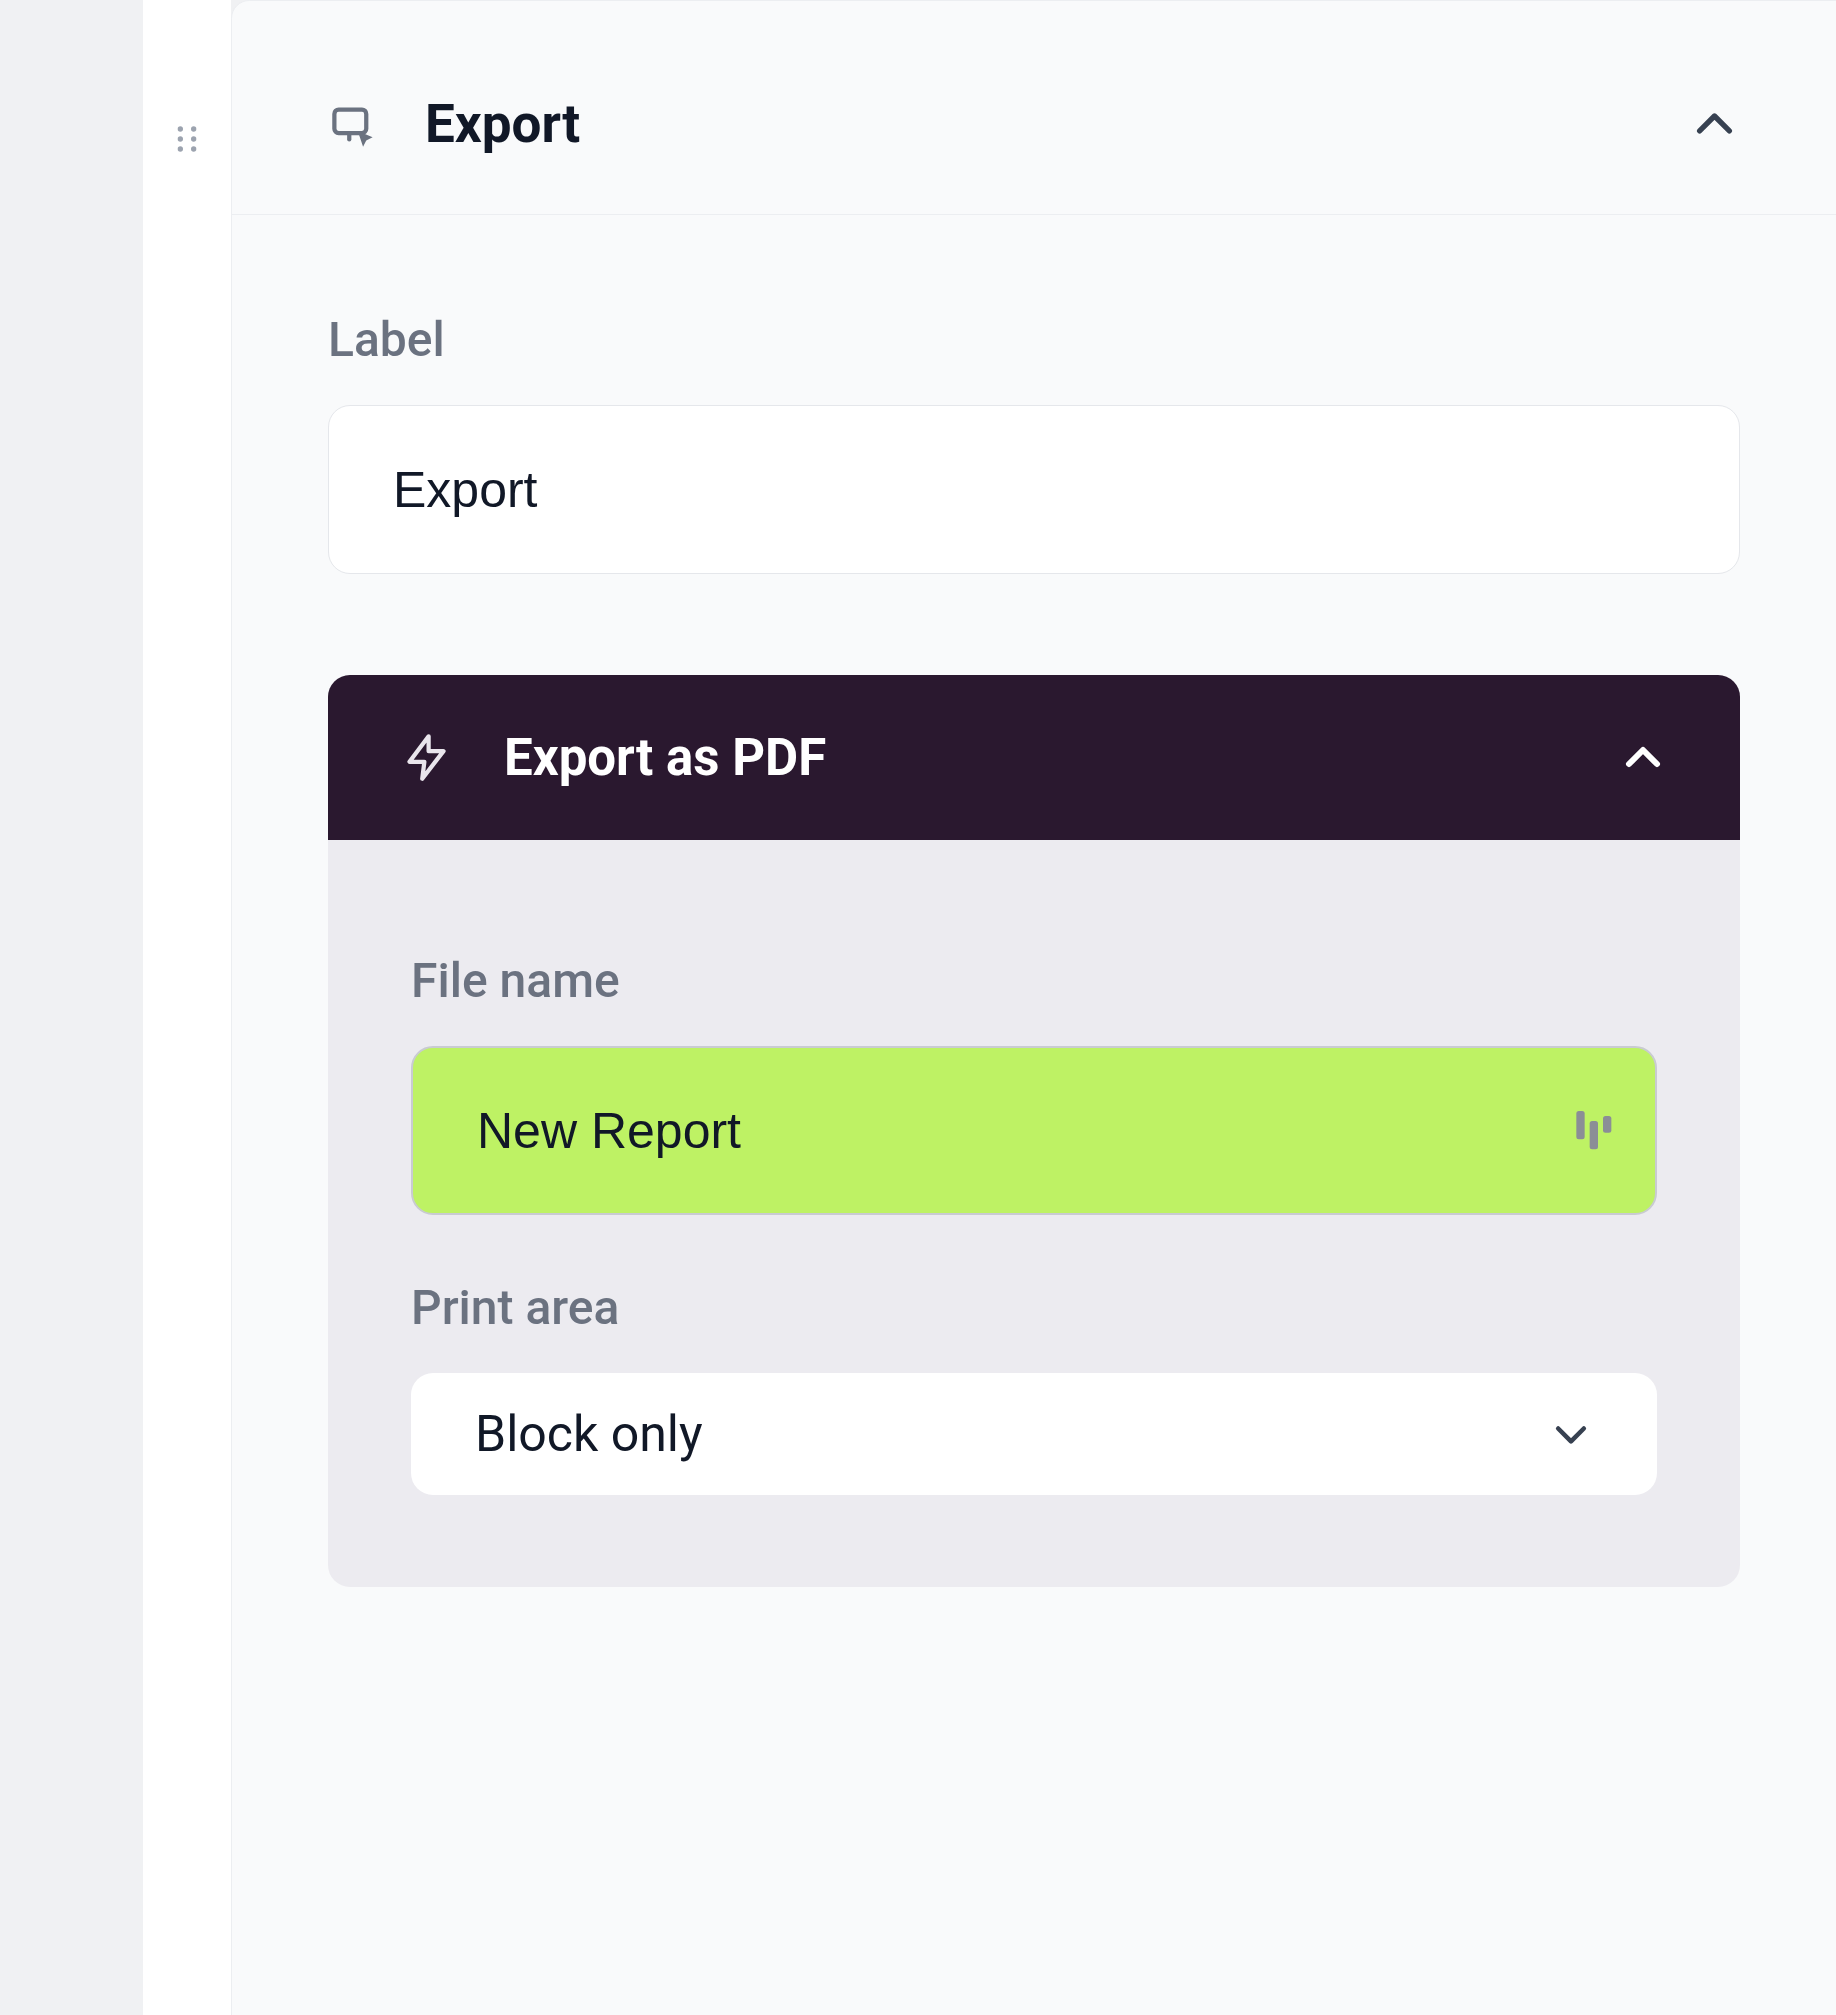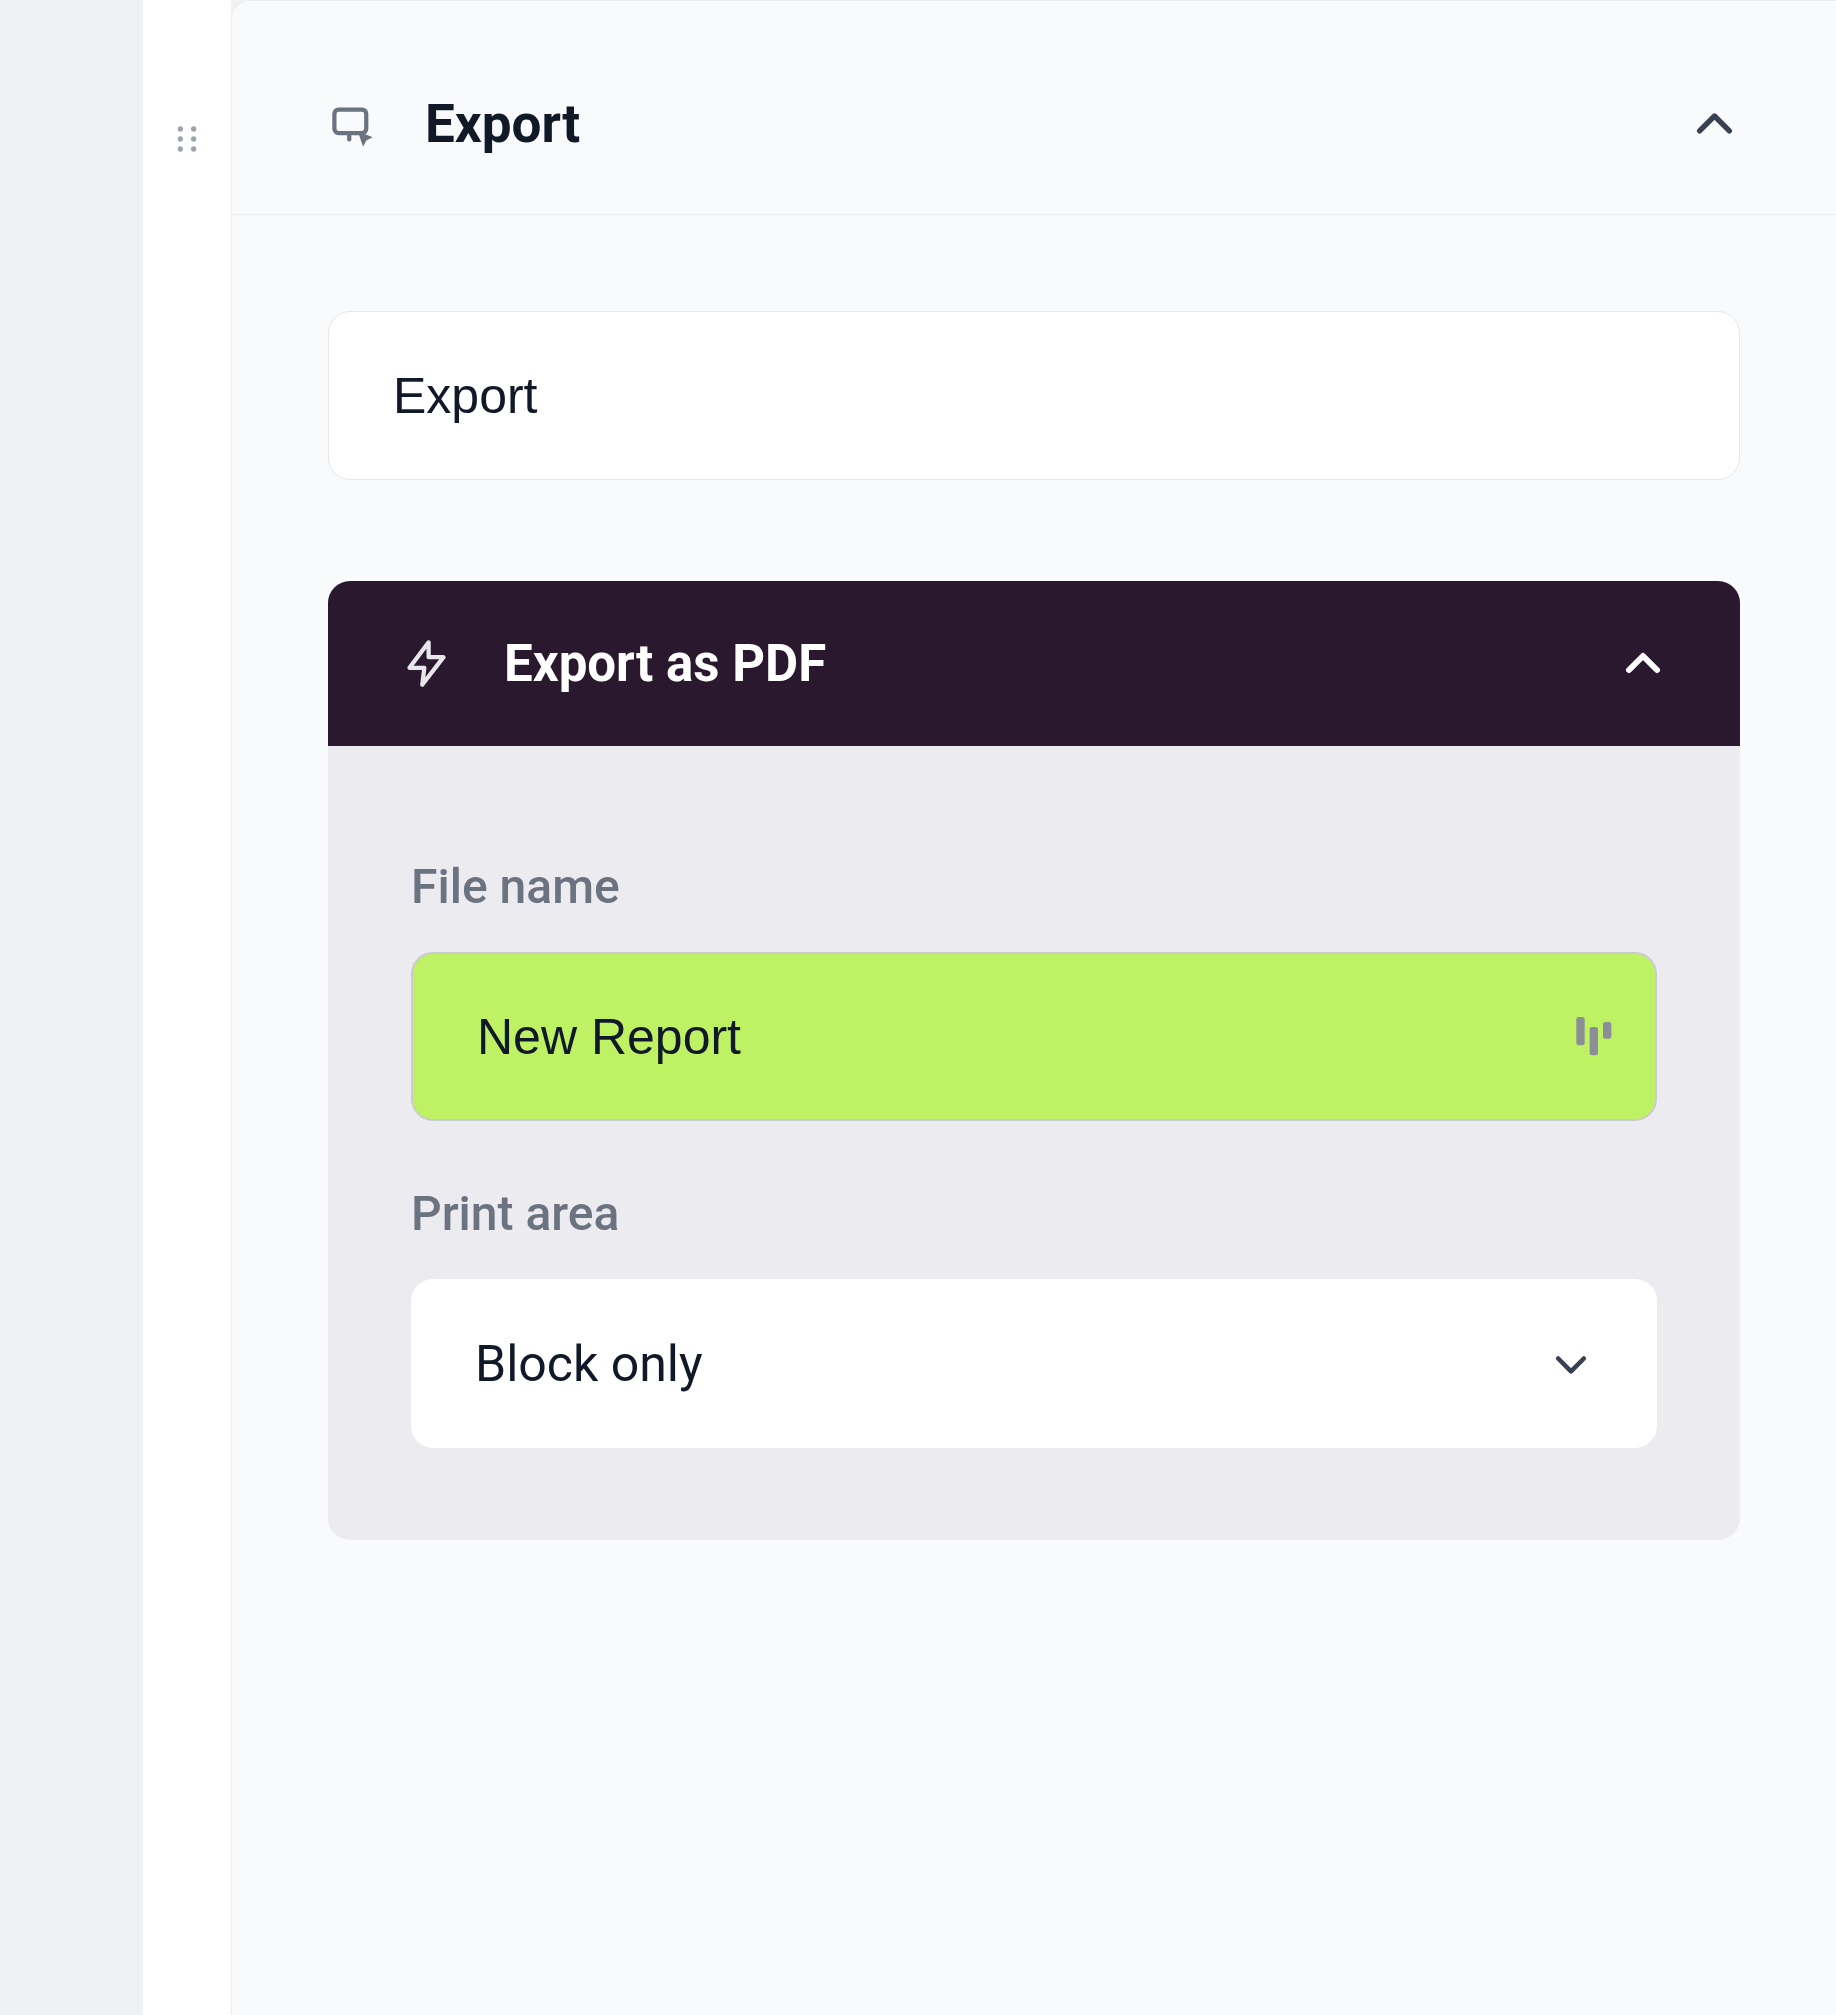--- a/index.html
+++ b/index.html
@@ -187,21 +187,21 @@
       width: 40px;
       height: 48px;
       cursor: pointer;
     }
     .input-suffix-icon svg {
       width: 100%;
       height: 100%;
     }
     .select-box {
       width: 100%;
-      height: 169px;
+      height: 122px;
       border: none;
       border-radius: 22px;
       background: #ffffff;
       display: flex;
       align-items: center;
       justify-content: space-between;
       padding: 0 64px;
       cursor: pointer;
     }
     .select-value {
@@ -250,20 +250,21 @@
       <div class="collapse-icon">
         <svg viewBox="0 0 24 24" fill="none" stroke="currentColor" stroke-width="2.5" stroke-linecap="round" stroke-linejoin="round">
           <polyline points="5 15 12 8 19 15"></polyline>
         </svg>
       </div>
     </div>
 
     <div class="panel-body">
 
       <div class="field">
+        <div class="field-label">Label</div>
         <input type="text" class="text-input" value="Export" style="">
       </div>
 
 
       <div class="action-card">
         <div class="action-header">
           <div class="bolt-icon">
             <svg viewBox="0 0 24 24" fill="none" stroke="currentColor" stroke-width="2" stroke-linecap="round" stroke-linejoin="round">
               <path d="M13 2 L4 14 L11 14 L10 22 L20 9 L13 9 Z"></path>
             </svg>

